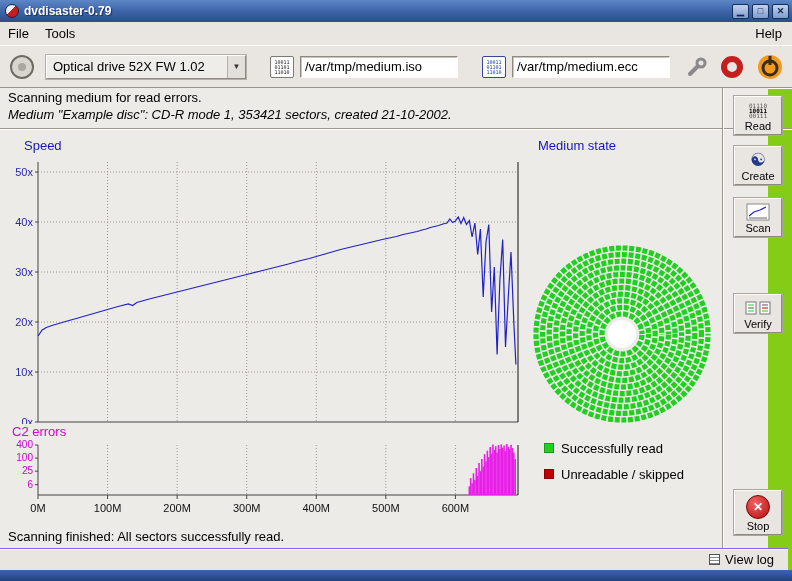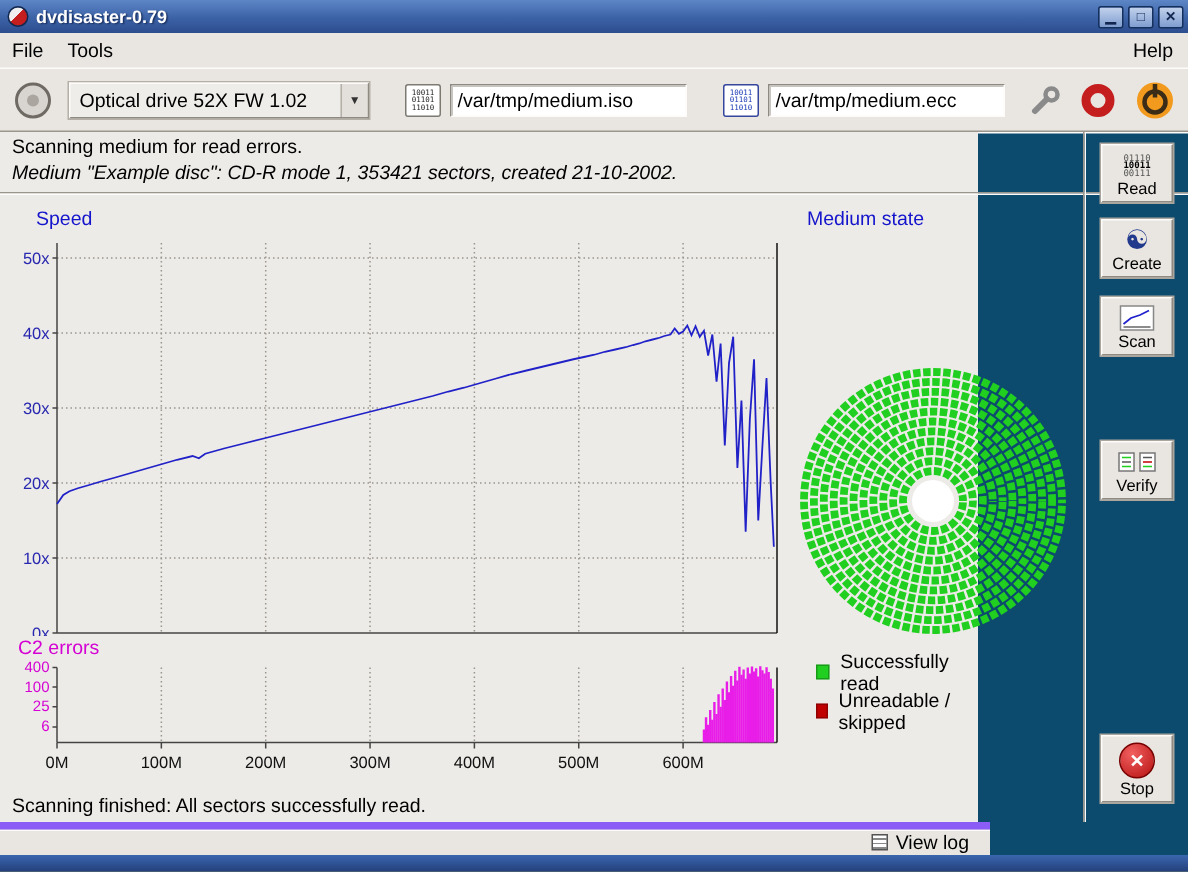--- a/index.html
+++ b/index.html
@@ -1,19 +1,19 @@
 <!DOCTYPE html>
 <html><head>
 <meta charset="utf-8">
 <style>
   * { margin:0; padding:0; box-sizing:border-box; }
   html,body { background:#555; }
   body { font-family:"Liberation Sans", sans-serif; font-size:13px; color:#000; }
 
-  #window { position:relative; width:792px; height:581px; background:#0c4a6e; overflow:hidden; outline:1px solid #24407c;padding-left:48px; }
+  #window { position:relative; width:792px; height:581px; background:#84cc16; overflow:hidden; outline:1px solid #24407c;padding-left:48px; }
 
   
   .titlebar { position:absolute; left:0; top:0; width:792px; height:22px;
     background:linear-gradient(to bottom,#5c86c6 0%,#3c62a6 55%,#2c4d8e 100%);
     display:flex; align-items:center; padding:0 3px; }
   .title-icon { width:14px; height:14px; border-radius:50%;
     background:linear-gradient(135deg,#f0f0f0 45%,#c41e1e 45%); border:1px solid #12264e; margin:0 5px 0 2px; }
   .title-text { color:#fff; font-weight:bold; font-size:12px; text-shadow:1px 1px 1px #1a3060; flex:1; }
   .wbtn { width:17px; height:15px; margin-left:3px; border:1px solid #16305e; border-radius:2px;
     background:linear-gradient(#c2d2ec,#7f9dd0); color:#13264f; font-size:9px; line-height:13px;
@@ -41,21 +41,21 @@
   .chip { width:24px; height:22px; background:#fff; border:1px solid #7d7a72; border-radius:2px;
     font-family:"DejaVu Sans Mono", monospace; font-size:5px; line-height:5px;
     padding-top:3px; text-align:center; overflow:hidden; }
   .chip div { letter-spacing:0; }
   .chip-iso { color:#222; }
   .chip-ecc { color:#1535b5; border-color:#35459c; }
   .tb-right { margin-left:auto; display:flex; align-items:center; }
   .tb-icon { margin-right:12px; }
 
   
-  .pane { position:absolute; left:0; top:88px; width:652px; height:460px; background:#edebe7; }
+  .pane { position:absolute; left:0; top:88px; width:768px; height:460px; background:#edebe7; }
   .status-line1 { position:absolute; left:8px; top:2px; }
   .status-line2 { position:absolute; left:8px; top:19px; font-style:italic; }
   .pane-sep { position:absolute; left:0; top:40px; width:792px; height:2px;
     border-top:1px solid #9a968e; border-bottom:1px solid #fdfcfa; }
 
   .chart-title-speed { position:absolute; left:24px; top:50px; color:#1414cc; }
   .chart-title-c2 { position:absolute; left:12px; top:336px; color:#d400d4; }
   .medium-state-label { position:absolute; left:538px; top:50px; color:#1414cc; }
 
   #speed-svg { position:absolute; left:0; top:64px; }
@@ -87,22 +87,22 @@
   .bin-l { color:#555; }
   .bin-m { color:#000; font-weight:bold; }
   .bin-blue { color:#2233cc; }
   .bin-red { color:#cc2222; font-weight:bold; }
   .yinyang { font-size:18px; line-height:18px; color:#223a8c; }
   .stop-ico { width:24px; height:24px; margin:0 auto; border-radius:50%;
     background:radial-gradient(circle at 35% 30%,#f26060,#b51010); border:1px solid #700;
     color:#fff; font-weight:bold; font-size:12px; line-height:23px; text-align:center; }
 
   
-  .statusbar { position:absolute; left:0; top:548px; width:660px; height:22px; background:#e9e6e1;
-    border-top:5px solid #8b5cf6; box-shadow:inset 0 1px 0 #fdfcfa;
+  .statusbar { position:absolute; left:0; top:548px; width:788px; height:22px; background:#e9e6e1;
+    border-top:1px solid #8b5cf6; box-shadow:inset 0 1px 0 #fdfcfa;
     display:flex; align-items:center; justify-content:flex-end; }
   .viewlog { display:flex; align-items:center; margin-right:10px; padding:1px 4px; cursor:default; }
   .viewlog-icon { width:11px; height:11px; margin-right:5px; border:1px solid #555; background:
     repeating-linear-gradient(#fff 0 2px,#888 2px 3px); }
   .bottom-strip { position:absolute; left:0; top:570px; width:792px; height:11px;
     background:linear-gradient(#3a66ae,#24407c); }
 </style>
 </head>
 <body>
 

